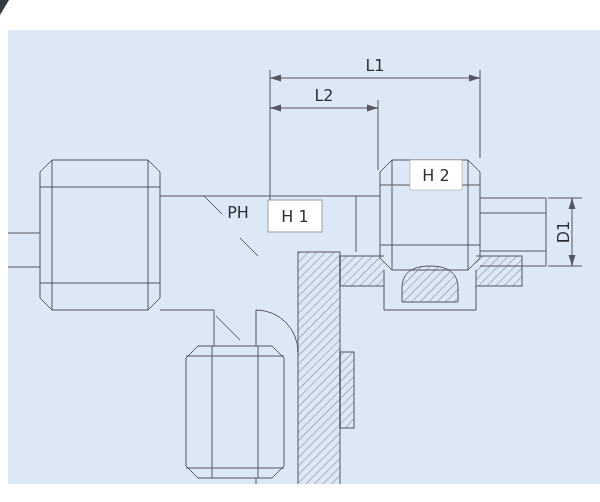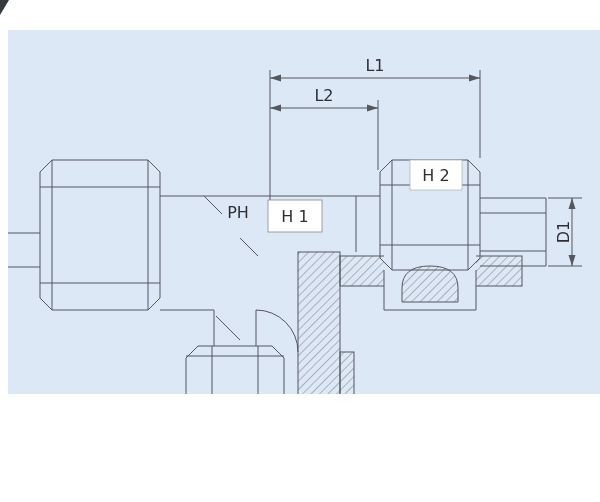--- a/index.html
+++ b/index.html
@@ -1,18 +1,18 @@
 <!DOCTYPE html>
 <html><head>
 <meta charset="utf-8">
 <style>
   html,body{margin:0;padding:0;background:#ffffff;}
   .canvas{
     position:relative;
-    width:600px;height:394px;
+    width:600px;height:484px;
     background:#ffffff;
     font-family:"DejaVu Sans","Liberation Sans",sans-serif;
     overflow:hidden;
   }
   svg{display:block;}
   svg text{
     font-family:"DejaVu Sans","Liberation Sans",sans-serif;
     font-size:16px;
     fill:#2e2e33;
   }

